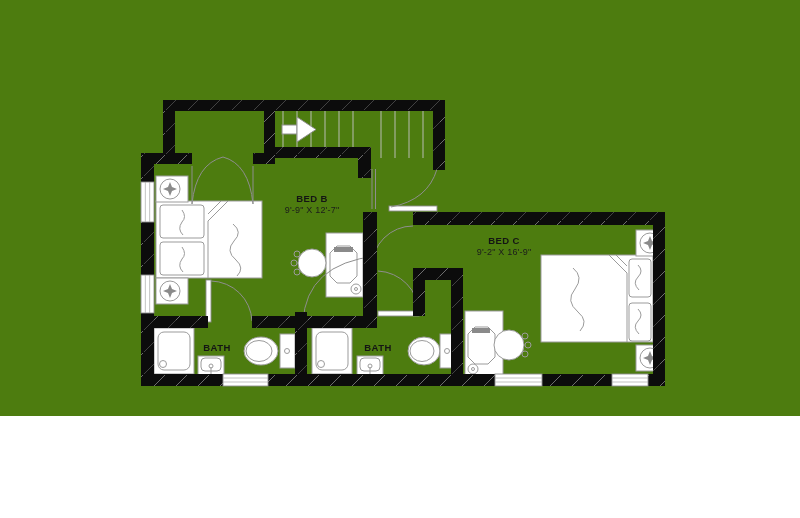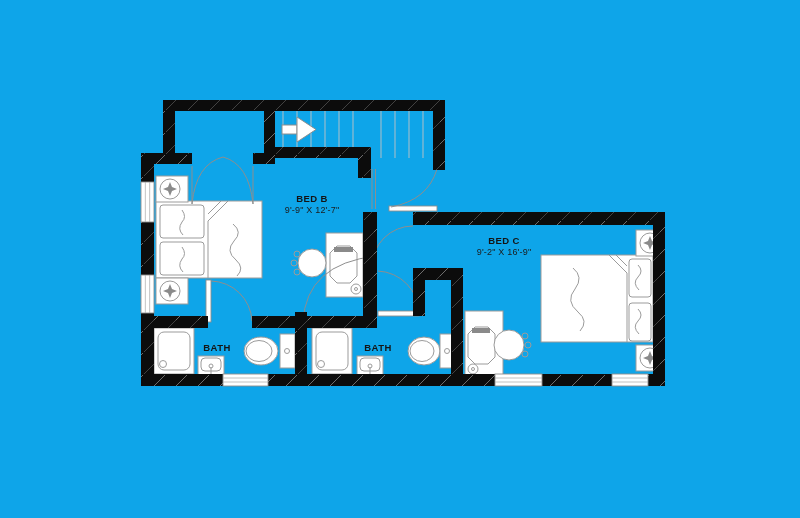--- a/index.html
+++ b/index.html
@@ -1,16 +1,16 @@
 <!DOCTYPE html>
 <html><head>
 <meta charset="utf-8">
 <style>
   html,body{margin:0;padding:0;background:#ffffff;}
-  .frame{width:800px;height:518px;position:relative;background:#0ea5e9;overflow:hidden;}
+  .frame{width:800px;height:416px;position:relative;background:#4d7c0f;overflow:hidden;}
   svg{display:block;}
   .furn{fill:#ffffff;stroke:#9b9b9b;stroke-width:1;}
   .fline{fill:none;stroke:#9b9b9b;stroke-width:1;}
   .darkfill{fill:#8a8a8a;stroke:none;}
   .door{fill:none;stroke:#8e8e8e;stroke-width:1;}
   .leaf{fill:#ffffff;stroke:#8e8e8e;stroke-width:0.9;}
   .win{fill:#ffffff;stroke:#8f8f8f;stroke-width:0.9;}
   .winline{stroke:#a8a8a8;stroke-width:0.7;}
   .tread{stroke:#c4c4c4;stroke-width:0.9;}
   .arrow{fill:#ffffff;stroke:#8e8e8e;stroke-width:1;}

